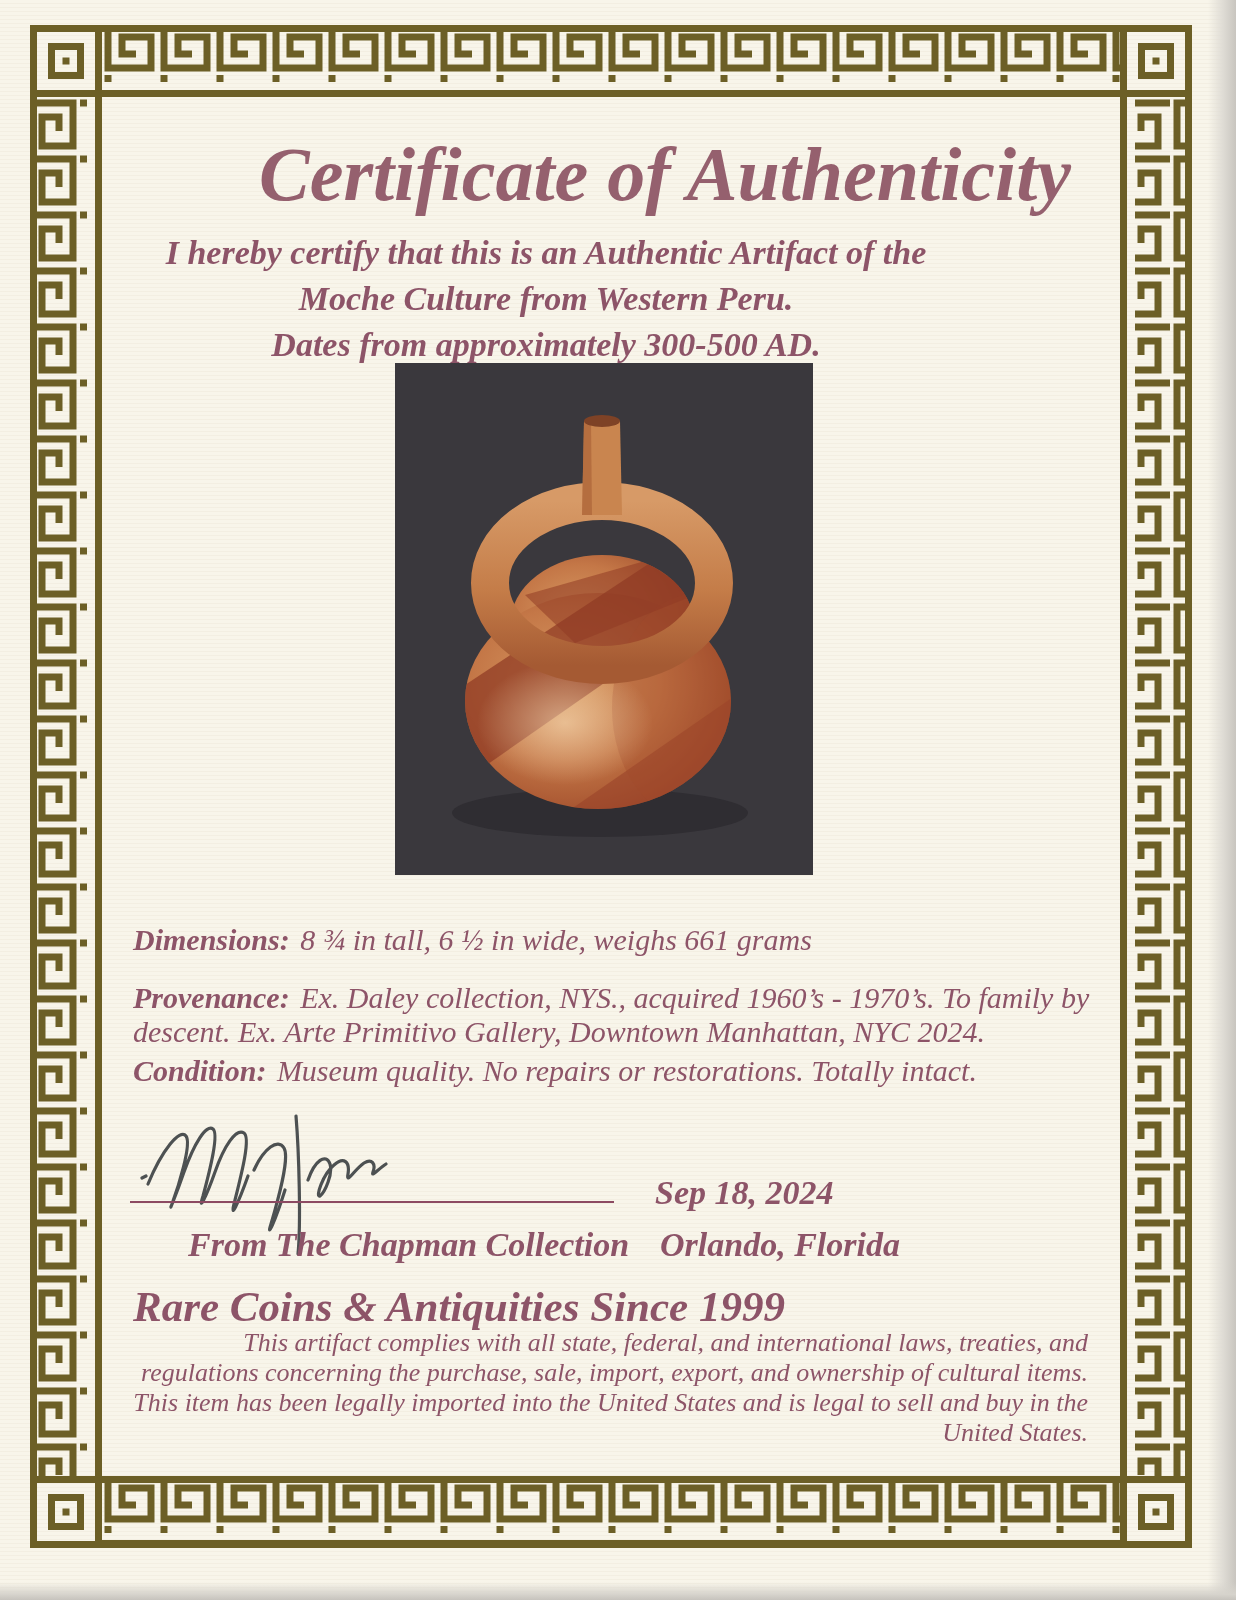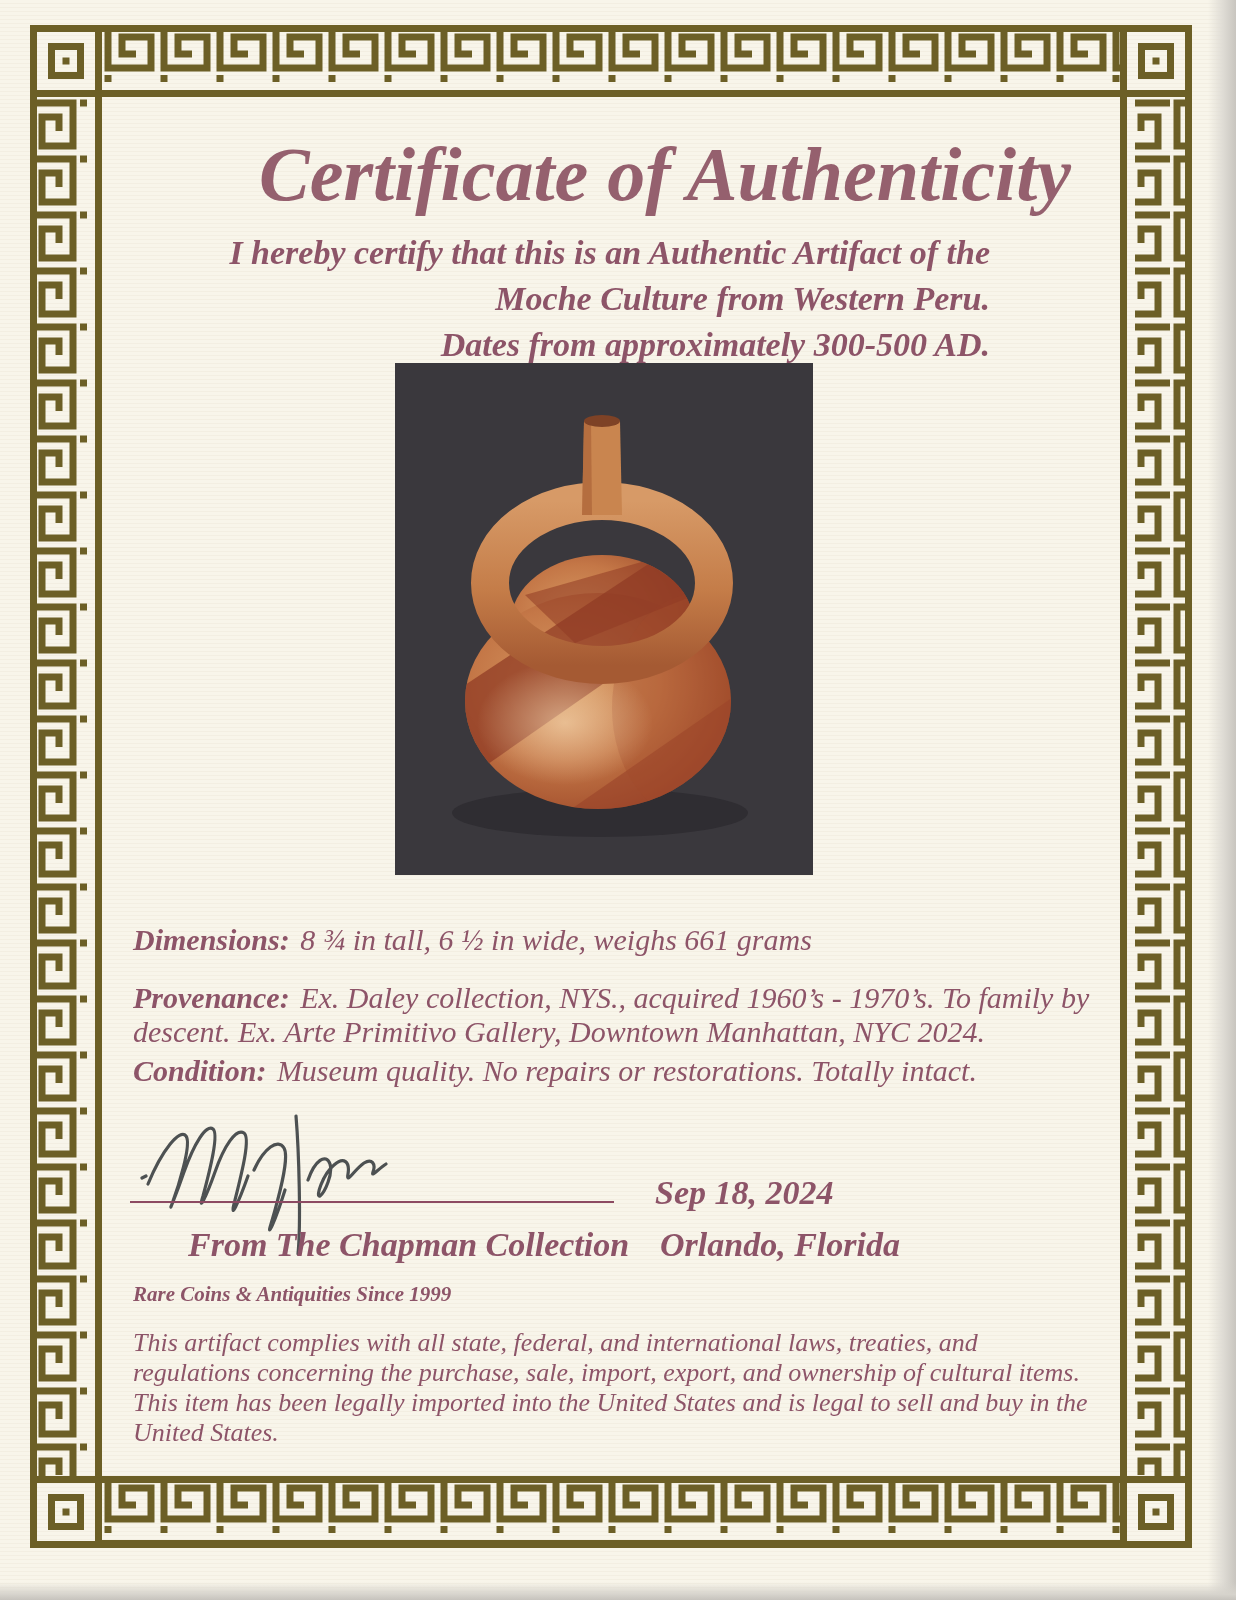--- a/index.html
+++ b/index.html
@@ -25,21 +25,21 @@
   .cTL{position:absolute;left:30px;top:25px;}
   .cTR{position:absolute;left:1120px;top:25px;}
   .cBL{position:absolute;left:30px;top:1476px;}
   .cBR{position:absolute;left:1120px;top:1476px;}
 
   .title{
     position:absolute;left:102px;top:136px;width:1126px;
     text-align:center;font-style:italic;font-weight:bold;
     font-size:76px;line-height:1;color:#95606e;white-space:nowrap;
   }
-  .statement{position:absolute;left:102px;top:230px;width:888px;text-align:right;
+  .statement{position:absolute;left:102px;top:230px;width:888px;text-align:center;
     font-style:italic;font-weight:bold;font-size:34px;line-height:46px;color:#8d5468;}
 
   .photo{position:absolute;left:395px;top:363px;width:418px;height:512px;}
 
   .detail{position:absolute;left:133px;width:965px;
     font-style:italic;font-size:30px;line-height:34px;color:#8d5468;}
   .detail .lbl{font-weight:bold;margin-right:0.35em;margin-top:40px;}
   .d-dimensions{top:893px;}
   .d-provenance{top:951px;}
   .d-condition{top:1024px;}
@@ -48,23 +48,23 @@
   .sig-line{position:absolute;left:130px;top:1201px;width:484px;height:0;
     border-top:2px solid #8c4a62;}
   .sig-date{position:absolute;left:655px;top:1174px;font-style:italic;font-weight:bold;
     font-size:34px;line-height:1.1;color:#8d5468;white-space:nowrap;}
   .sig-attrib{position:absolute;left:188px;top:1226px;font-style:italic;font-weight:bold;
     font-size:34px;line-height:1.1;color:#8d5468;white-space:nowrap;}
   .sig-loc{position:absolute;left:660px;top:1226px;font-style:italic;font-weight:bold;
     font-size:34px;line-height:1.1;color:#8d5468;white-space:nowrap;}
 
   .tagline{position:absolute;left:133px;top:1283px;font-style:italic;font-weight:bold;
-    font-size:21px;line-height:1.1;color:#8d5468;white-space:nowrap;}
+    font-size:43px;line-height:1.1;color:#8d5468;white-space:nowrap;}
   .legal{position:absolute;left:133px;top:1328px;width:955px;
-    font-style:italic;font-size:26px;line-height:30px;color:#8d5468;}
+    font-style:italic;font-size:26px;line-height:30px;color:#8d5468;text-align:right;}
 </style>
 </head>
 <body>
 
 <div class="page">
 
   <svg class="bTop" width="1018" height="72">
     <defs>
       <pattern id="patT" patternUnits="userSpaceOnUse" width="56" height="50">
         <path d="M6 0 V43 H49 V12 H20 V29 H34" fill="none" stroke="#6c5f26" stroke-width="7"></path>

